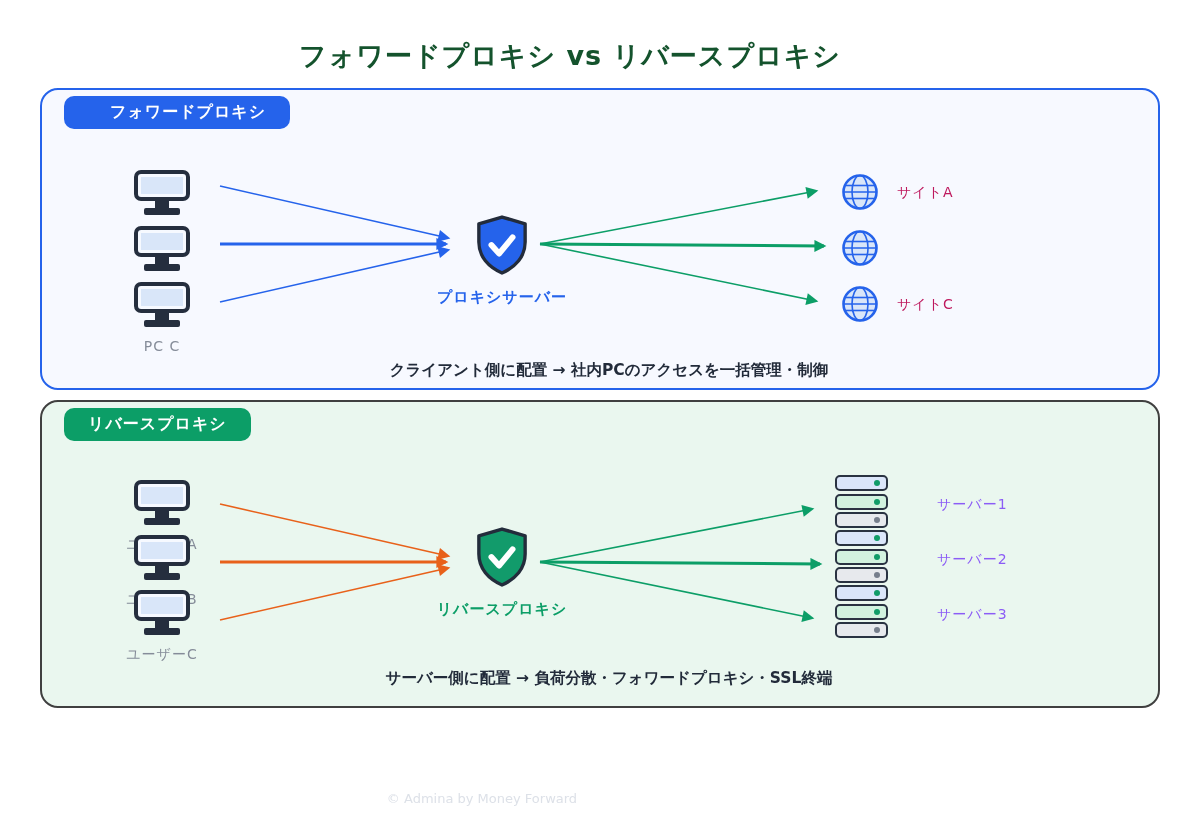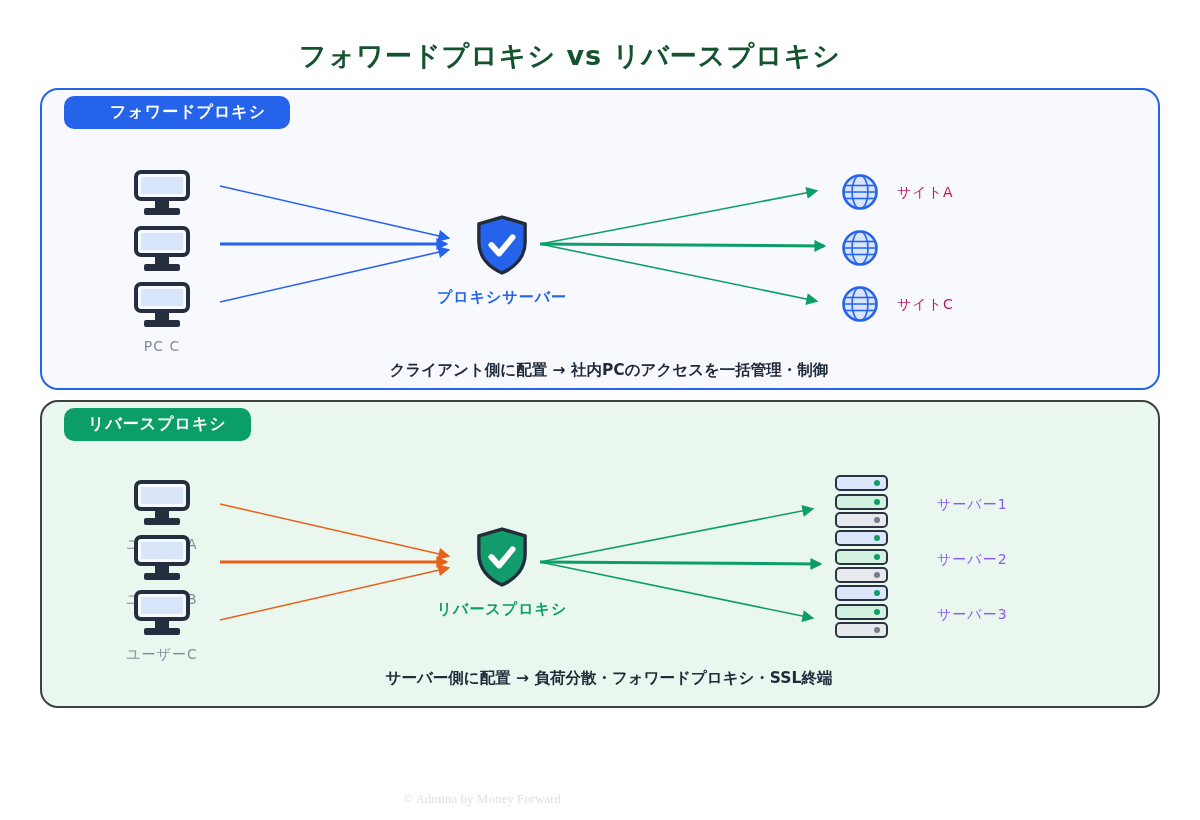--- a/index.html
+++ b/index.html
@@ -52,21 +52,21 @@
   .dot.d-gray { background:#767e8c; }
   .server-label { position:absolute; left:855px; width:130px; font-size:14px;
     color:#8b5cf6; letter-spacing:1px;margin-left:40px; }
 
   .caption { position:absolute; left:0; width:100%; text-align:center;
     font-size:15.5px; font-weight:600; color:#222b3a;padding-left:18px; }
   .panel.forward .caption { top:270px; }
   .panel.reverse .caption { top:266px; }
 
   .footer { position:absolute; top:791px; left:0; width:964px; text-align:center;
-    font-size:13px; color:#dde1e8;font-family:Liberation Serif, serif; }
+    font-size:13px; color:#dde1e8; }
 </style>
 </head>
 <body>
 
 <div class="page">
 
   <div class="title">フォワードプロキシ vs リバースプロキシ</div>
 
   <div class="panel forward">
     <div class="badge blue">フォワードプロキシ</div>

